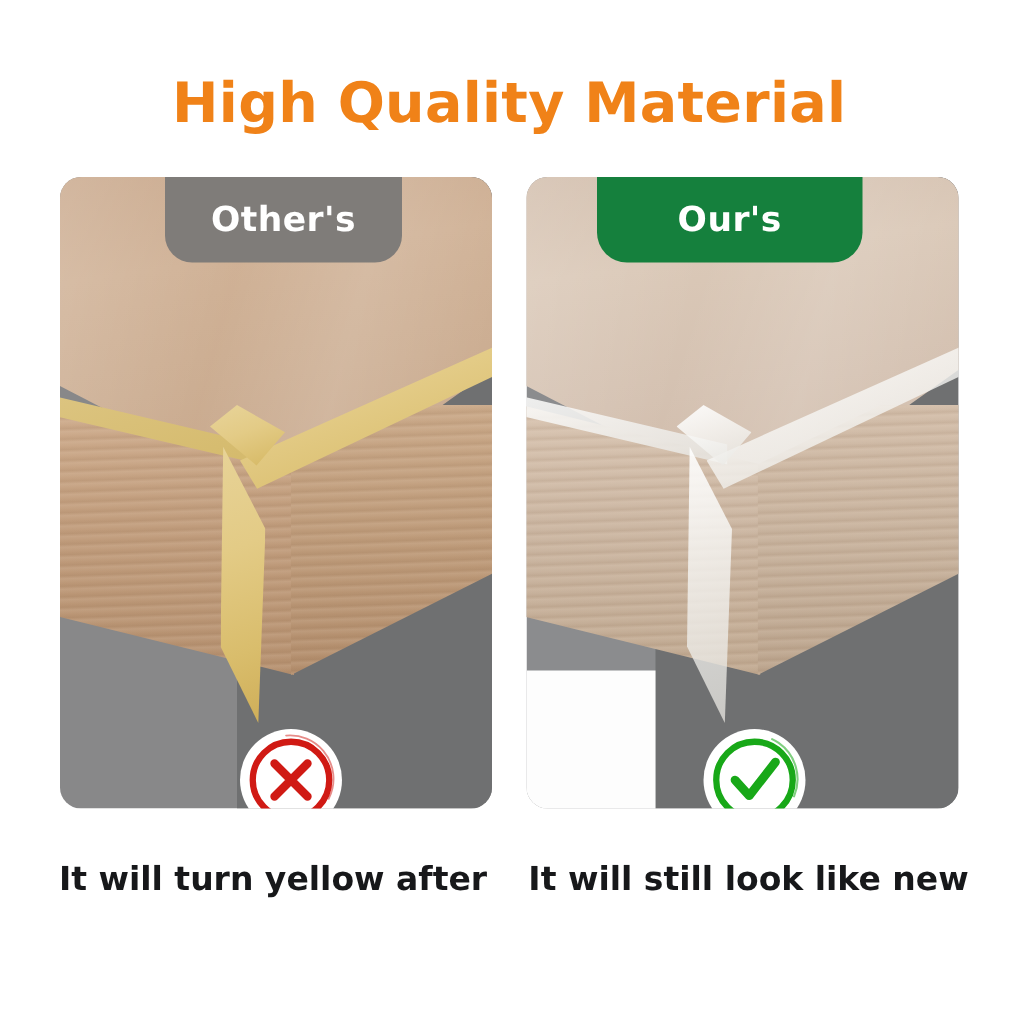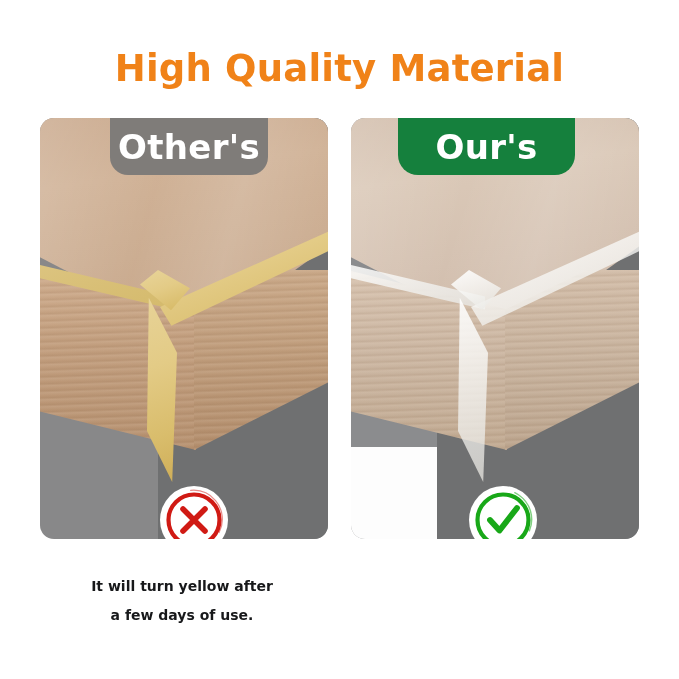--- a/index.html
+++ b/index.html
@@ -178,21 +178,21 @@
 
   
   .badge {
     position: absolute;
     top: 118px;
     height: 57px;
     display: flex;
     align-items: center;
     justify-content: center;
     color: #ffffff;
-    font-size: 34px;
+    font-size: 23px;
     font-weight: bold;
     letter-spacing: 0.3px;
     white-space: nowrap;
   }
   .badge-other {
     left: 110px;
     width: 158px;
     background: #7f7c79;
     border-radius: 0 0 18px 18px;
   }
@@ -202,21 +202,21 @@
     background: #15803d;
     border-radius: 0 0 20px 20px;
   }
 
   
   .caption {
     position: absolute;
     top: 572px;
     width: 320px;
     text-align: center;
-    font-size: 14px;
+    font-size: 22px;
     font-weight: bold;
     color: #17181a;
     line-height: 29px;
   }
   .caption-left  { left: 22px; }
   .caption-right { left: 339px; }
 </style>
 </head>
 <body>
 
@@ -288,17 +288,17 @@
     </svg>
   </div>
 </div>
 
 <div class="badge badge-other">Other's</div>
 
 <div class="badge badge-ours">Our's</div>
 
 <div class="caption caption-left">
   <div>It will turn yellow after</div>
-  <div>a few days of use.</div>
 </div>
 
 <div class="caption caption-right">
+  <div>It will still look like new</div>
 </div>
 
 </body></html>

